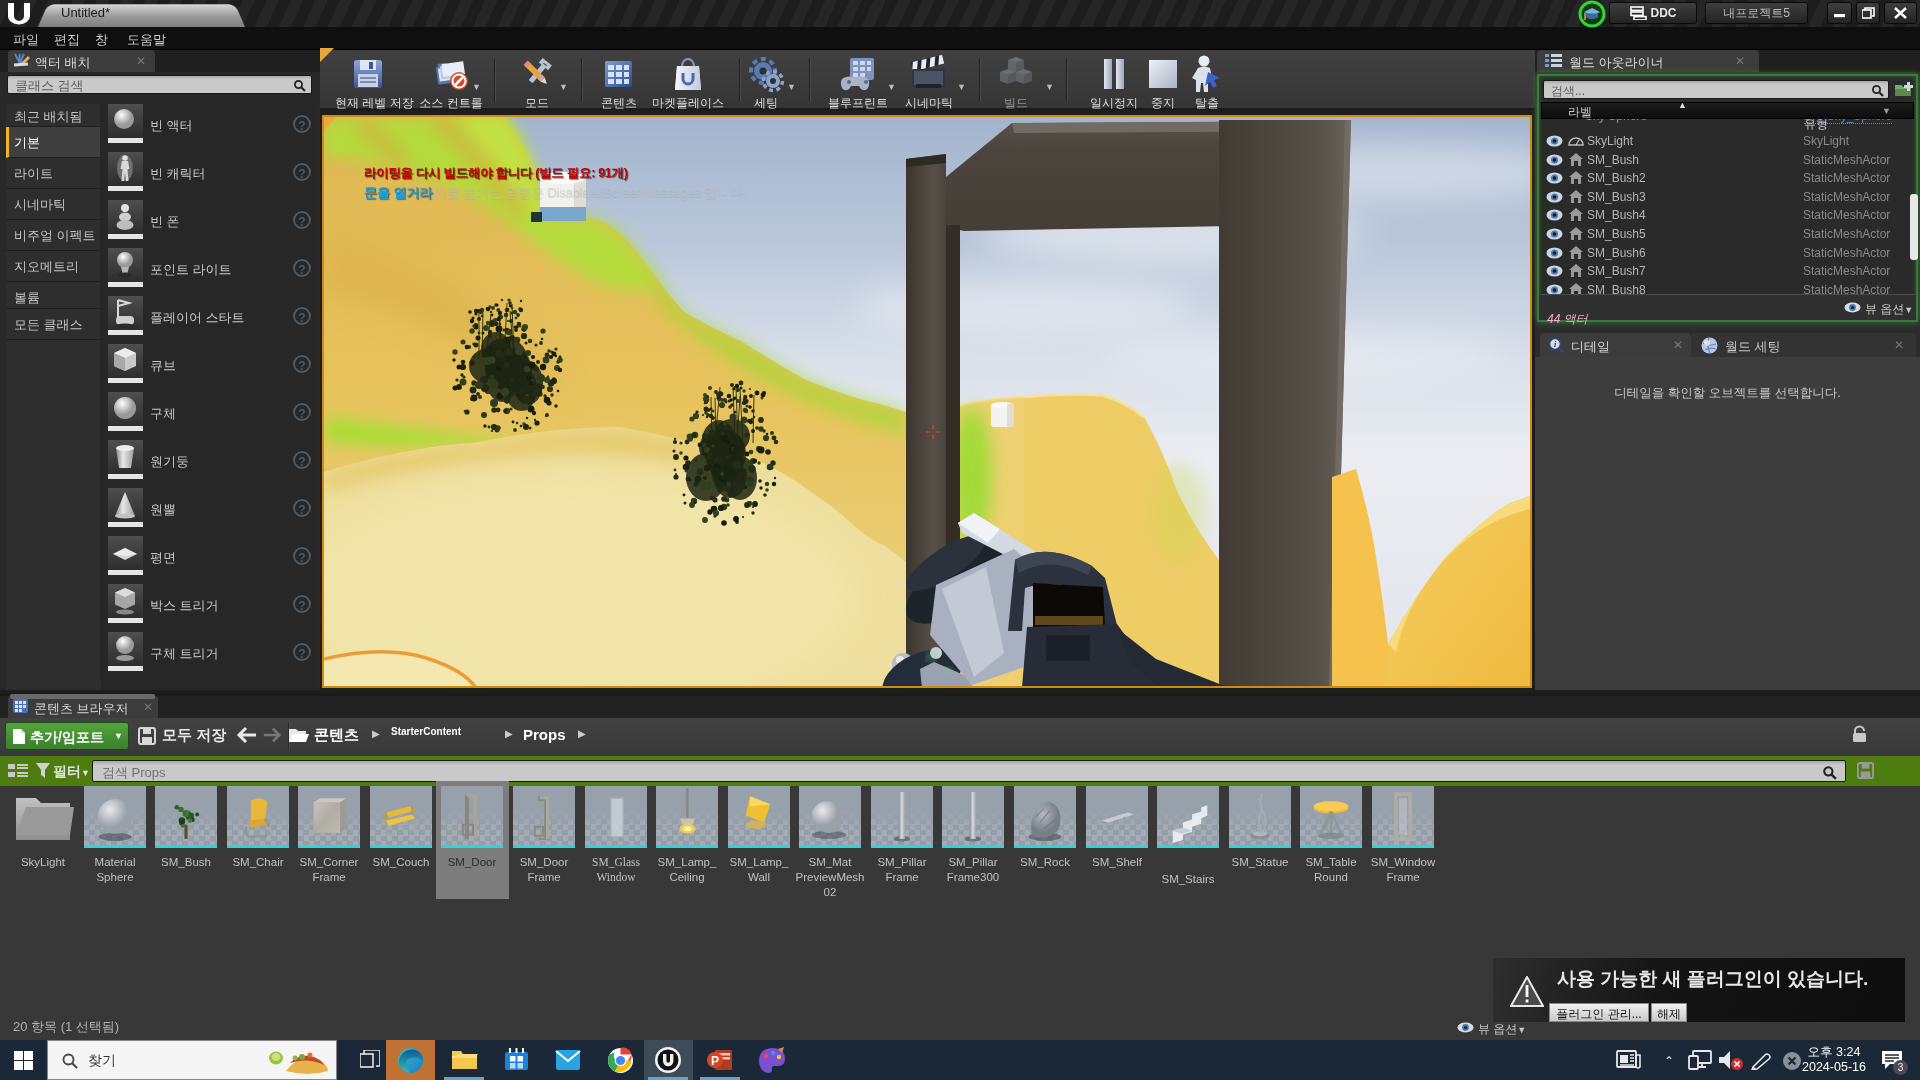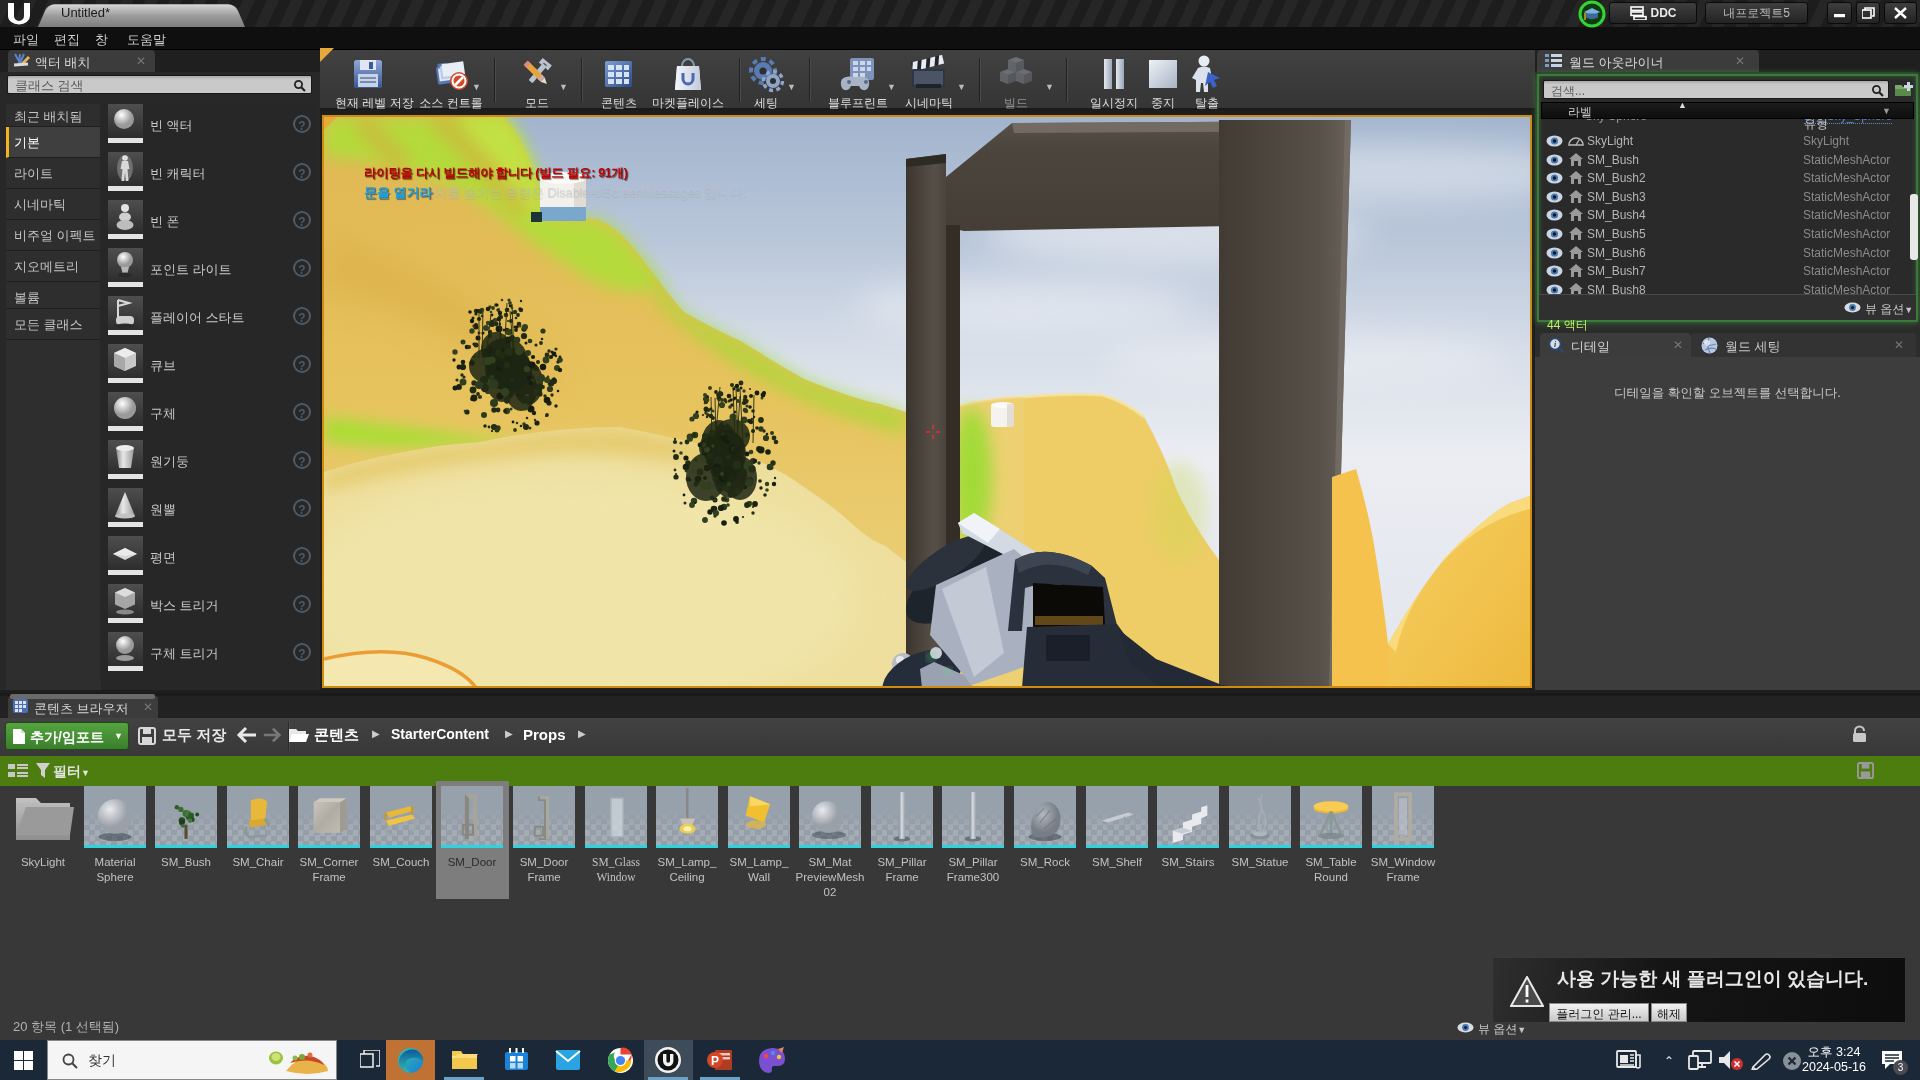--- a/index.html
+++ b/index.html
@@ -1246,21 +1246,21 @@
           </svg>
           <svg class="abs" style="left:28px;top:2px;" width="14" height="14" viewBox="0 0 14 14">
             <path d="M7 0 L14 6 H12 V13 H9 V8 H5 V13 H2 V6 H0 Z" fill="#9a9a9a"></path>
           </svg>
           <span class="abs" style="left:46px;top:2px;font-size:12px;color:#b5b5b5;">SM_Bush8</span>
           <span class="abs" style="left:262px;top:2px;font-size:12px;color:#8a8a8a;">StaticMeshActor</span>
         </div>
       </div>
     <div class="abs" style="left:371px;top:118px;width:8px;height:66px;background:#e8e8e8;border-radius:3px;"></div>
     <div class="abs" style="left:0;top:218px;width:377px;height:26px;border-top:1px solid #4a4a4a;background:#303030;">
-      <span class="abs" style="left:8px;top:22px;font-size:12px;color:#bef264;">44 액터</span>
+      <span class="abs" style="left:8px;top:16px;font-size:12px;color:#f9a8d4;font-style:italic;">44 액터</span>
       <svg class="abs" style="left:305px;top:7px;" width="17" height="11" viewBox="0 0 17 11">
           <ellipse cx="8.5" cy="5.5" rx="8" ry="5" fill="#d8dde4"></ellipse>
           <circle cx="8.5" cy="5.5" r="3.4" fill="#4a7ab2"></circle>
           <circle cx="8.5" cy="5.5" r="1.6" fill="#123"></circle>
         </svg>
       <span class="abs" style="left:326px;top:6px;font-size:12px;color:#c5c5c5;">뷰 옵션<span style="font-size:9px;">▼</span></span>
     </div>
   </div>
   <div class="tab" style="left:5px;top:283px;width:151px;height:24px;">
     <svg class="abs" style="left:8px;top:4px;" width="17" height="17" viewBox="0 0 17 17">
@@ -1352,21 +1352,21 @@
     <svg class="abs" style="left:262px;top:8px;" width="20" height="18" viewBox="0 0 22 18">
         <path d="M12 2 l7 7 -7 7 M19 9 H2" stroke="#777" stroke-width="3" fill="none"></path>
       </svg>
     <div class="abs" style="left:288px;top:4px;width:1px;height:28px;background:#2a2a2a;box-shadow:1px 0 0 #4e4e4e;"></div>
     <svg class="abs" style="left:288px;top:9px;" width="22" height="17" viewBox="0 0 22 17">
         <path d="M1 2 h7 l2 2 h8 v11 H1 Z" fill="#e8e8e8"></path>
         <path d="M4 7 h17 l-3 8 H1.5 Z" fill="#fff"></path>
       </svg>
     <span class="abs" style="left:314px;top:8px;font-size:15px;font-weight:bold;color:#fff;">콘텐츠</span>
     <span class="abs" style="left:372px;top:10px;font-size:10px;color:#ccc;">▶</span>
-    <span class="abs" style="left:391px;top:8px;font-size:14px;font-weight:bold;color:#fff;">StarterContent</span>
+    <span class="abs" style="left:391px;top:8px;font-size:10px;font-weight:bold;color:#fff;">StarterContent</span>
     <span class="abs" style="left:505px;top:10px;font-size:10px;color:#ccc;">▶</span>
     <span class="abs" style="left:523px;top:8px;font-size:15px;font-weight:bold;color:#fff;">Props</span>
     <span class="abs" style="left:578px;top:10px;font-size:10px;color:#ccc;">▶</span>
     <svg class="abs" style="left:1852px;top:7px;" width="15" height="19" viewBox="0 0 15 19">
         <path d="M3 8 V6 a4.5 4.5 0 0 1 9 0" fill="none" stroke="#c8c8c8" stroke-width="2"></path>
         <rect x="1" y="8" width="13" height="9" rx="1.5" fill="#c8c8c8"></rect>
       </svg>
   </div>
   <div class="abs" style="left:0;top:63px;width:1920px;height:30px;background:#4d7c0f;">
     <svg class="abs" style="left:8px;top:6px;" width="20" height="18" viewBox="0 0 20 18">
@@ -1376,20 +1376,26 @@
           <rect x="9" y="5" width="11" height="2"></rect>
           <rect x="0" y="10" width="7" height="5"></rect>
           <rect x="9" y="10" width="11" height="2"></rect>
           <rect x="9" y="13" width="11" height="2"></rect>
         </g>
       </svg>
     <svg class="abs" style="left:36px;top:7px;" width="14" height="15" viewBox="0 0 14 15">
         <path d="M0 0 h14 l-5 7 v8 l-4 -3 v-5 Z" fill="#d0d0d0"></path>
       </svg>
     <span class="abs" style="left:53px;top:7px;font-size:14px;font-weight:bold;color:#e2e2e2;">필터<span style="font-size:9px;">▼</span></span>
+    <div class="searchbox" style="left:92px;top:4px;width:1754px;height:22px;padding:3px 0 0 9px;font-size:13px;color:#707070;">검색 Props
+      <svg class="abs" style="right:8px;top:4px;" width="15" height="15" viewBox="0 0 13 13">
+          <circle cx="5.5" cy="5.5" r="3.6" fill="none" stroke="#222" stroke-width="1.8"></circle>
+          <path d="M8.2 8.2 L12 12" stroke="#222" stroke-width="2.2"></path>
+        </svg>
+    </div>
     <svg class="abs" style="left:1857px;top:6px;" width="17" height="17" viewBox="0 0 18 18">
         <rect x="1" y="1" width="16" height="16" rx="2" fill="none" stroke="#999" stroke-width="2"></rect>
         <rect x="5" y="1" width="8" height="6" fill="#999"></rect>
         <rect x="4" y="10" width="10" height="7" fill="#999"></rect>
       </svg>
   </div>
   <div class="abs" style="left:12px;top:93px;width:62px;height:62px;"><svg width="62" height="62" viewBox="0 0 62 62">
         <path d="M4 12 h20 l5 5 h29 v37 H4 Z" fill="url(#cfold)"></path>
         <path d="M4 17 h54 v4 H4 Z" fill="#b8b8b8" opacity=".6"></path>
         <path d="M4 49 l10 -28 h48 l-4 28 Z" fill="#9a9a9a"></path>
@@ -1516,21 +1522,21 @@
     </div>
   <div class="abs cbt" style="left:1086px;top:93px;"><svg width="62" height="59" viewBox="0 0 58 58">
         <path d="M14 34 l26 -8 6 2 -26 8 Z" fill="#c8ccd2"></path>
         <path d="M18 36 l2 6 m16 -12 l2 6 m6 -8 l2 6" stroke="#9aa0a8" stroke-width="1.5"></path>
       </svg><div class="cyan"></div></div><div class="abs cbn" style="left:1080px;top:162px;">
       <div>SM_Shelf</div>
     </div>
   <div class="abs cbt" style="left:1157px;top:93px;"><svg width="62" height="59" viewBox="0 0 58 58">
         <path d="M14 44 l10 -3 v-5 l9 -3 v-5 l9 -3 v-4 l6 -2 v10 l-6 3 v5 l-9 3 v5 l-9 3 v5 l-10 3 Z" fill="#e8eaee"></path>
         <path d="M14 44 l10 -3 9 3 -10 3 Z" fill="#c8ccd4"></path>
-      </svg><div class="cyan"></div></div><div class="abs cbn" style="left:1151px;top:162px;text-align:center;">
+      </svg><div class="cyan"></div></div><div class="abs cbn" style="left:1151px;top:179px;text-align:center;">
       <div>SM_Stairs</div>
     </div>
   <div class="abs cbt" style="left:1229px;top:93px;"><svg width="62" height="59" viewBox="0 0 58 58">
         <ellipse cx="29" cy="49" rx="10" ry="3.5" fill="#8a9098"></ellipse>
         <ellipse cx="29" cy="47" rx="7" ry="2.5" fill="#b0b6be"></ellipse>
         <path d="M27 12 q6 6 2 16 q-3 8 1 18 M31 8 q-4 10 2 20 q4 9 -2 18" stroke="#a8aeb6" stroke-width="2" fill="none" opacity=".8"></path>
       </svg><div class="cyan"></div></div><div class="abs cbn" style="left:1223px;top:162px;">
       <div>SM_Statue</div>
     </div>
   <div class="abs cbt" style="left:1300px;top:93px;"><svg width="62" height="59" viewBox="0 0 58 58">

